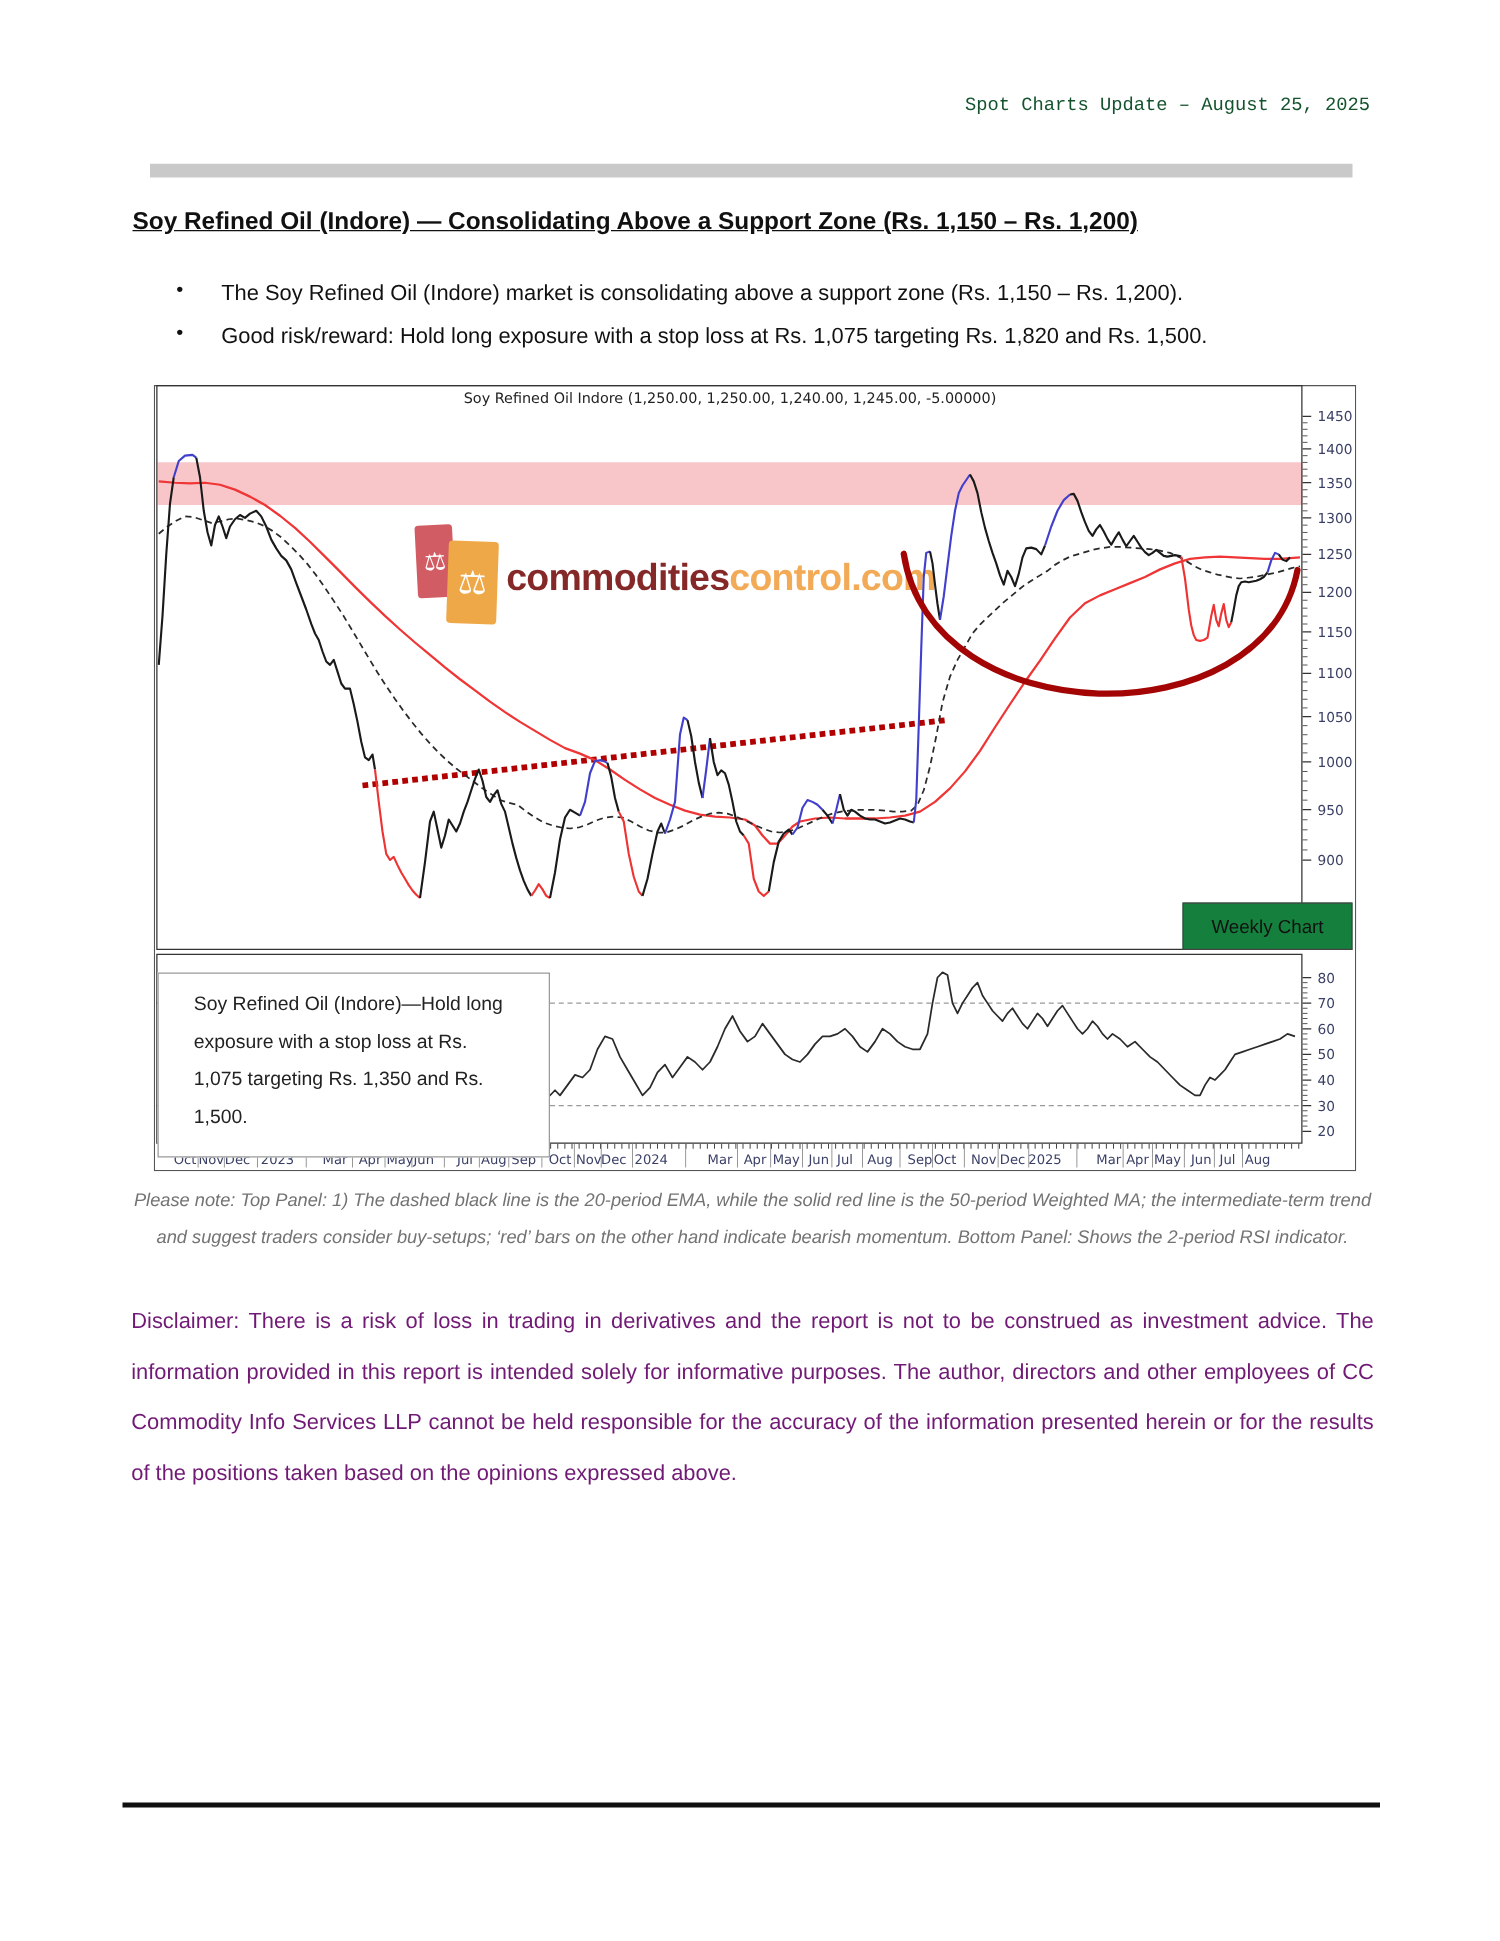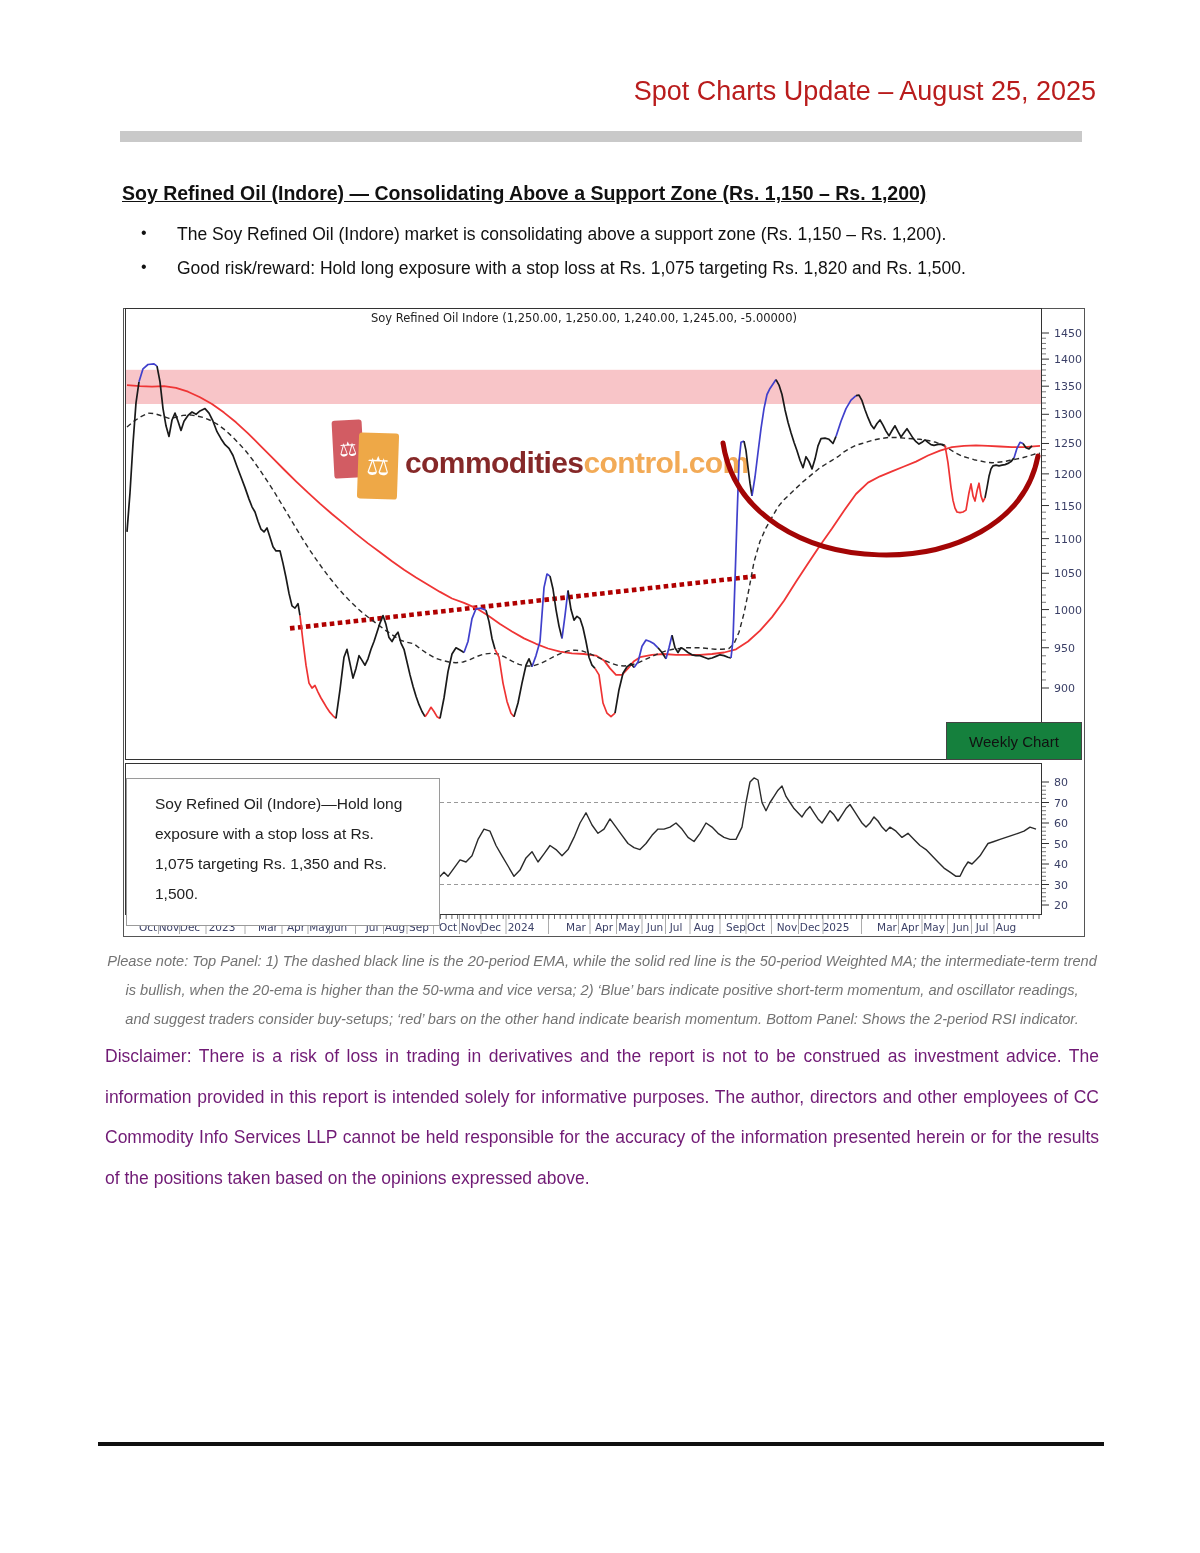--- a/index.html
+++ b/index.html
@@ -1,22 +1,22 @@
 <!DOCTYPE html>
 <html><head>
 <meta charset="utf-8">
 <style>
   html,body{margin:0;padding:0;}
   body{width:1200px;height:1553px;background:#ffffff;position:relative;overflow:hidden;
        font-family:"Liberation Sans",sans-serif;color:#1a1a1a;}
   .abs{position:absolute;}
-  .header-title{right:104px;top:76px;font-size:27px;color:#b91c1c;}
+  .header-title{right:104px;top:76px;font-size:15px;color:#14532d;font-family:Liberation Mono, monospace;}
   .gray-bar{left:120px;top:131px;width:962px;height:11px;background:#c9c9c9;}
   .heading{left:106px;top:166px;width:1000px;font-size:19.5px;font-weight:700;
-           text-decoration:underline;color:#111;margin:16px;}
+           text-decoration:underline;color:#111;margin:0;}
   .bullet{left:141px;display:flex;font-size:17.5px;color:#111;}
   .bullet .dot{width:36px;text-align:left;font-size:16px;}
   .b1{top:224px;} .b2{top:258px;}
   .chart-frame{left:123px;top:308px;width:962px;height:629px;background:#fff;}
   .chart-frame svg{position:absolute;left:0;top:0;z-index:2;}
   svg text{font-family:"DejaVu Sans",sans-serif;}
   .watermark{position:absolute;left:202px;top:112px;width:400px;height:92px;z-index:1;opacity:0.95;}
   .wm-sq{position:absolute;border-radius:3px;color:#fff;display:flex;align-items:center;justify-content:center;}
   .wm-red{left:8px;top:0;width:30px;height:58px;background:#d0545b;transform:rotate(-3deg);font-size:20px;}
   .wm-orange{left:33px;top:13px;width:40px;height:66px;background:#eea43e;transform:rotate(2deg);font-size:26px;}
@@ -459,20 +459,19 @@
         <g>
           <text x="584" y="322" font-size="11.5" fill="#222" text-anchor="middle">Soy Refined Oil Indore (1,250.00, 1,250.00, 1,240.00, 1,245.00, -5.00000)</text>
         </g>
       </svg>
     <div class="weekly-box">Weekly Chart</div>
     <div class="anno-box">Soy Refined Oil (Indore)—Hold long exposure with a stop loss at Rs. 1,075 targeting Rs. 1,350 and Rs. 1,500.</div>
   </div>
 
   <div class="abs note">
     <div>Please note: Top Panel: 1) The dashed black line is the 20-period EMA, while the solid red line is the 50-period Weighted MA; the intermediate-term trend</div>
-    <div>is bullish, when the 20-ema is higher than the 50-wma and vice versa; 2)  ‘Blue’  bars indicate positive short-term momentum, and oscillator readings,</div>
     <div>and suggest traders consider buy-setups;  ‘red’  bars on the other hand indicate bearish momentum. Bottom Panel: Shows the 2-period RSI indicator.</div>
   </div>
 
   <div class="abs disclaimer">Disclaimer: There is a risk of loss in trading in derivatives and the report is not to be construed as investment advice. The information provided in this report is intended solely for informative purposes. The author, directors and other employees of CC Commodity Info Services LLP cannot be held responsible for the accuracy of the information presented herein or for the results of the positions taken based on the opinions expressed above.</div>
 
   <div class="abs bottom-rule"></div>
 </div>
 
 </body></html>

